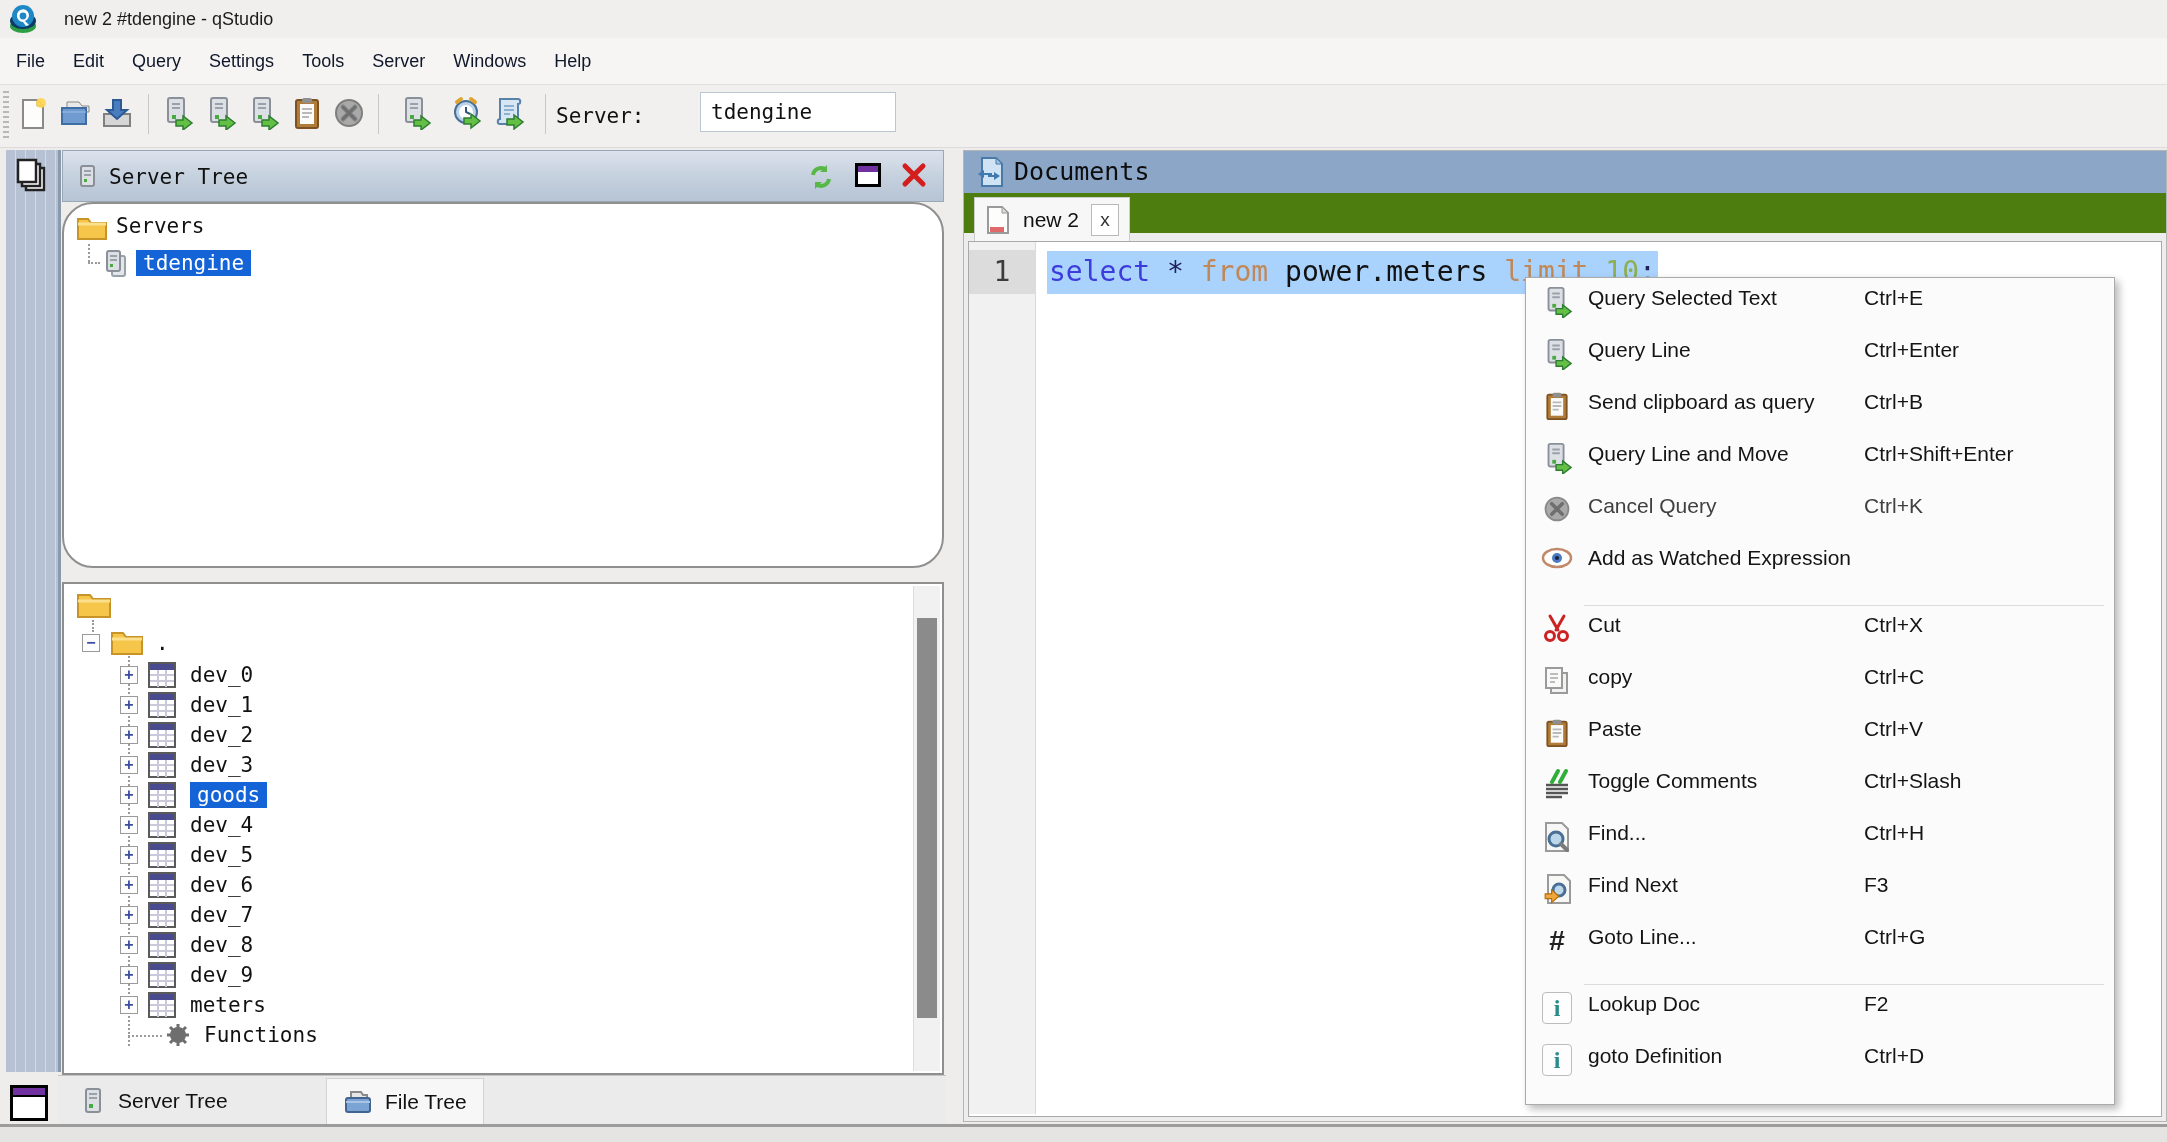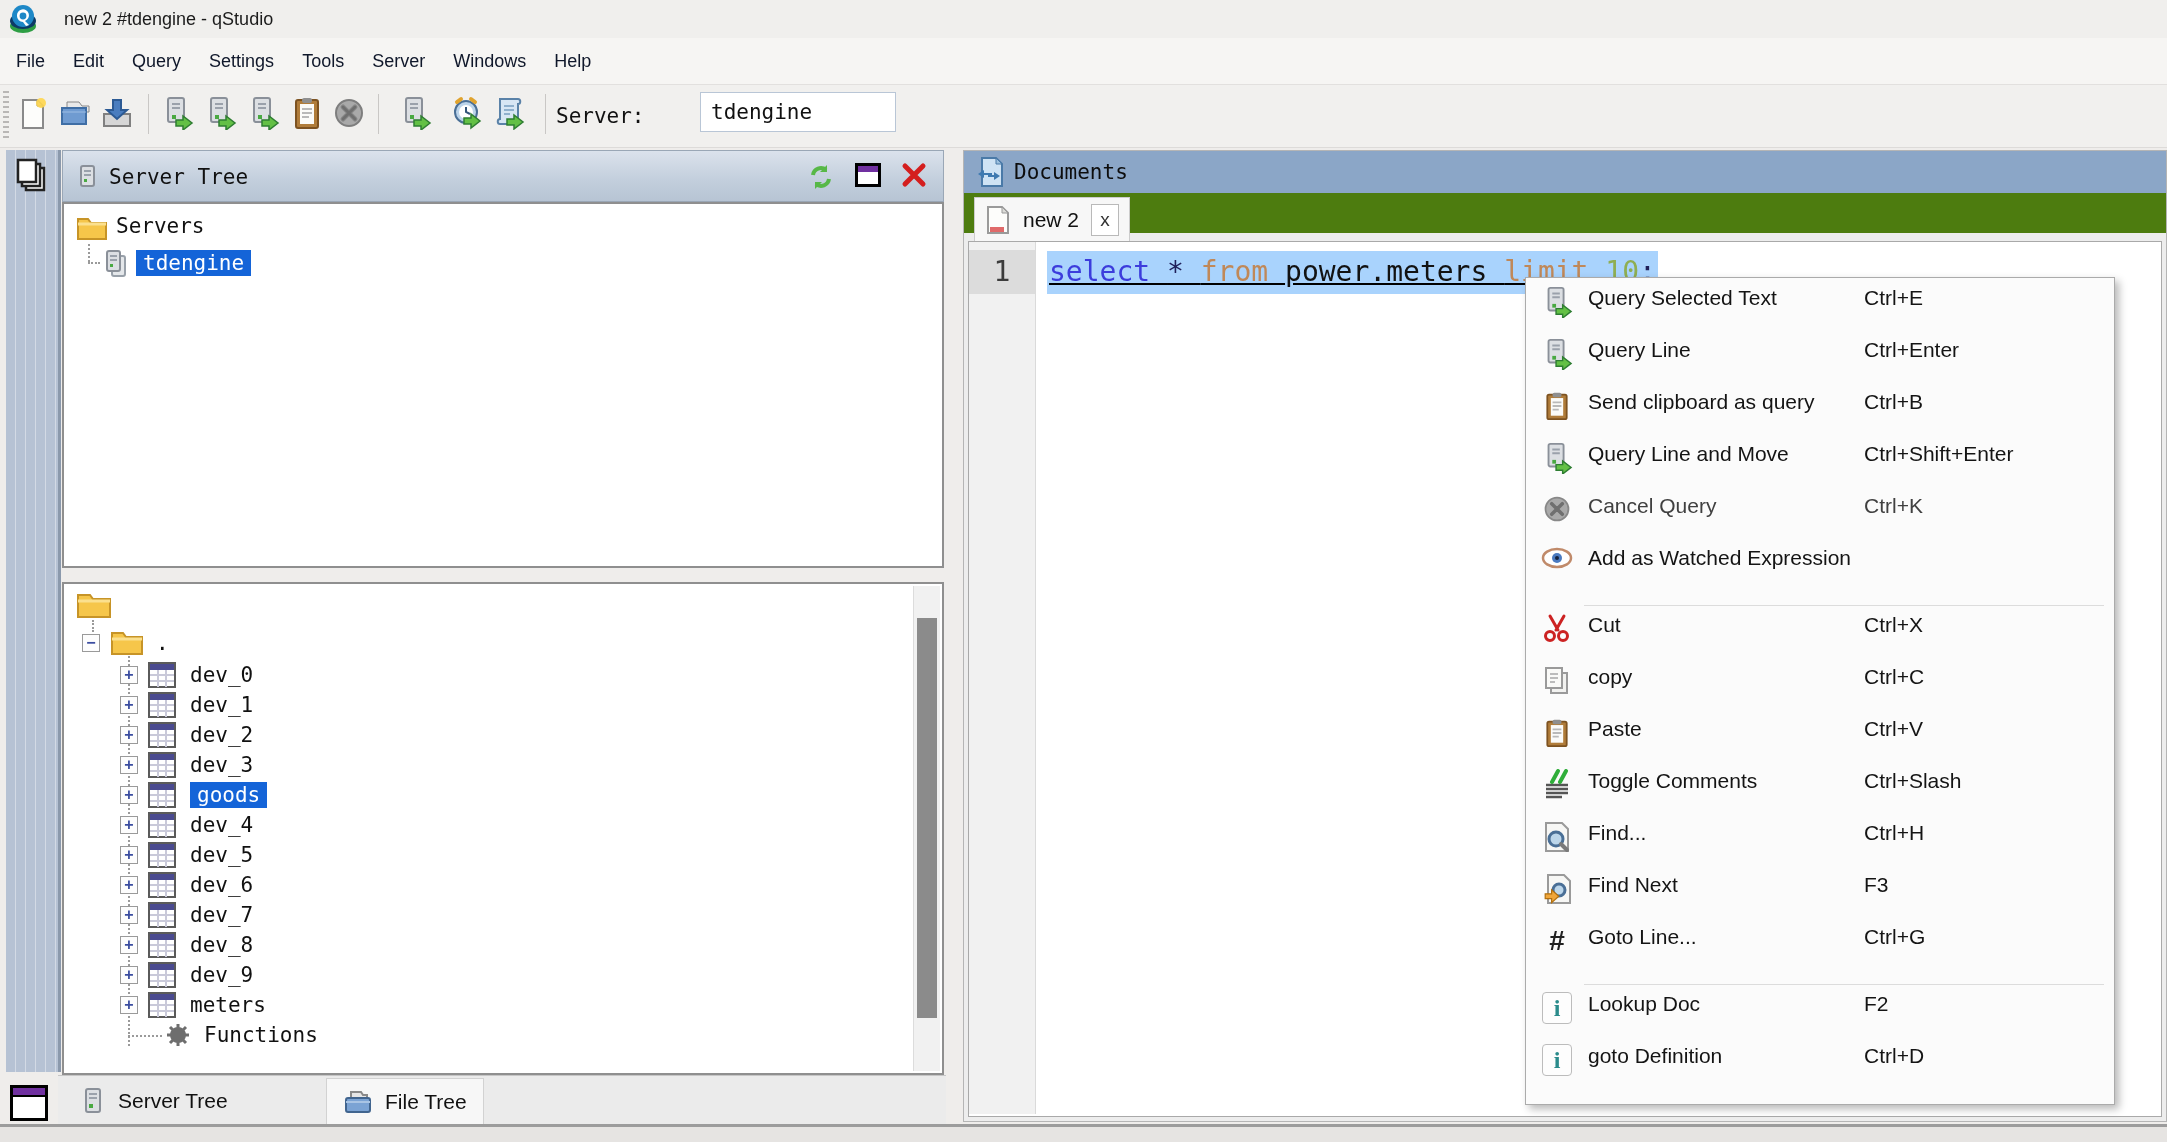--- a/index.html
+++ b/index.html
@@ -37,21 +37,21 @@
   #miniwin-icon .bar{height:7px;background:#7030a0;border-bottom:2px solid #000;}
 
   
   .panel-border{border:2px solid #8f8f8f;background:#fff;box-sizing:border-box;}
 
   
   #stree-panel{position:absolute;left:62px;top:150px;width:882px;height:420px;}
   #stree-header{position:absolute;left:0;top:0;width:882px;height:52px;box-sizing:border-box;
      background:linear-gradient(180deg,#dbe2ec 0%,#c2cedc 60%,#b7c4d4 100%);border:1px solid #9aa7b6;}
   #stree-header .htitle{position:absolute;left:46px;top:0;line-height:52px;font-size:21px;color:#111;}
-  #stree-content{position:absolute;left:0;top:52px;width:882px;height:366px;}
+  #stree-content{position:absolute;left:0;top:52px;width:882px;height:366px;border-radius:31px;}
   .tree-label{font-size:21px;color:#111;white-space:nowrap;}
   .sel{background:#1464d8;color:#fff;padding:1px 7px;}
 
   
   #ftree-panel{position:absolute;left:62px;top:582px;width:882px;height:493px;}
   #ftree-scrolltrack{position:absolute;right:2px;top:2px;width:26px;height:485px;background:#f1f1f1;border-left:1px solid #dcdcdc;}
   #ftree-thumb{position:absolute;left:3px;top:32px;width:20px;height:400px;background:#8b8b8b;}
   .trow{position:absolute;height:30px;display:flex;align-items:center;}
   .plusbox{width:18px;height:18px;box-sizing:border-box;border:1px solid #9a9a9a;background:#fdfdfd;
      color:#3b4da0;font-size:16px;line-height:16px;text-align:center;font-weight:bold;margin-right:10px;}
@@ -60,31 +60,31 @@
 
   
   #bottom-tabs{position:absolute;left:58px;top:1075px;width:888px;height:48px;background:#ebebeb;border-top:1px solid #c6c6c6;}
   .btab{position:absolute;top:2px;height:46px;display:flex;align-items:center;font-size:21px;color:#111;padding:0 16px;}
   #tab-filetree{background:#f7f7f7;border:1px solid #d2d2d2;border-bottom:none;}
   .btab .ticon{margin-right:12px;}
 
   
   #docs-panel{position:absolute;left:963px;top:150px;width:1204px;height:972px;background:#ededed;border:1px solid #b5b5b5;box-sizing:border-box;}
   #docs-header{position:absolute;left:0;top:0;width:1202px;height:42px;background:#8ba6c7;}
-  #docs-header .htitle{position:absolute;left:50px;top:0;line-height:42px;font-size:21px;color:#0d0d0d;}
+  #docs-header .htitle{position:absolute;left:50px;top:0;line-height:42px;font-size:25px;color:#0d0d0d;}
   #doc-tabbar{position:absolute;left:0;top:42px;width:1202px;height:40px;background:#4d7c0f;}
   #doc-tab{position:absolute;left:10px;top:4px;height:44px;background:#f7f7f7;border:1px solid #cccccc;
      display:flex;align-items:center;padding:0 10px;font-size:21px;color:#111;}
   #doc-tab .close{margin-left:12px;width:26px;height:30px;background:#fff;border:1px solid #b9b9b9;
      text-align:center;line-height:30px;font-size:19px;color:#333;}
   #editor{position:absolute;left:4px;top:90px;width:1194px;height:876px;background:#fff;border:1px solid #a9a9a9;box-sizing:border-box;}
   #gutter{position:absolute;left:0;top:0;width:66px;height:872px;background:#f1f1f1;border-right:1px solid #dadada;}
   #gutter .ln{position:absolute;left:0;top:8px;width:66px;height:44px;background:#dcdcdc;
      text-align:center;line-height:44px;font-size:28px;color:#3c3c3c;}
-  #codeline{position:absolute;left:78px;top:8px;height:44px;line-height:44px;font-size:28px;white-space:pre;text-decoration:underline;}
+  #codeline{position:absolute;left:78px;top:8px;height:44px;line-height:44px;font-size:28px;white-space:pre;}
   #codeline .hl{background:#a9d3fd;padding:4px 2px 6px 2px;}
   .tk-kw{color:#3c3cdc;} .tk-op{color:#20205a;} .tk-fn{color:#c08858;}
   .tk-id{color:#121212;} .tk-num{color:#8fae52;} .tk-pn{color:#20205a;}
 
   
   #ctxmenu{position:absolute;left:1525px;top:277px;width:588px;background:#fbfbfb;
      border:1px solid #ababab;box-shadow:4px 4px 8px rgba(0,0,0,.28);padding:8px 0;}
   .mi{height:52px;display:flex;align-items:flex-start;}
   .mi .micon{width:62px;display:flex;justify-content:center;align-items:center;flex:0 0 62px;}
   .mi .mlabel{flex:1;font-size:21px;color:#141414;}

